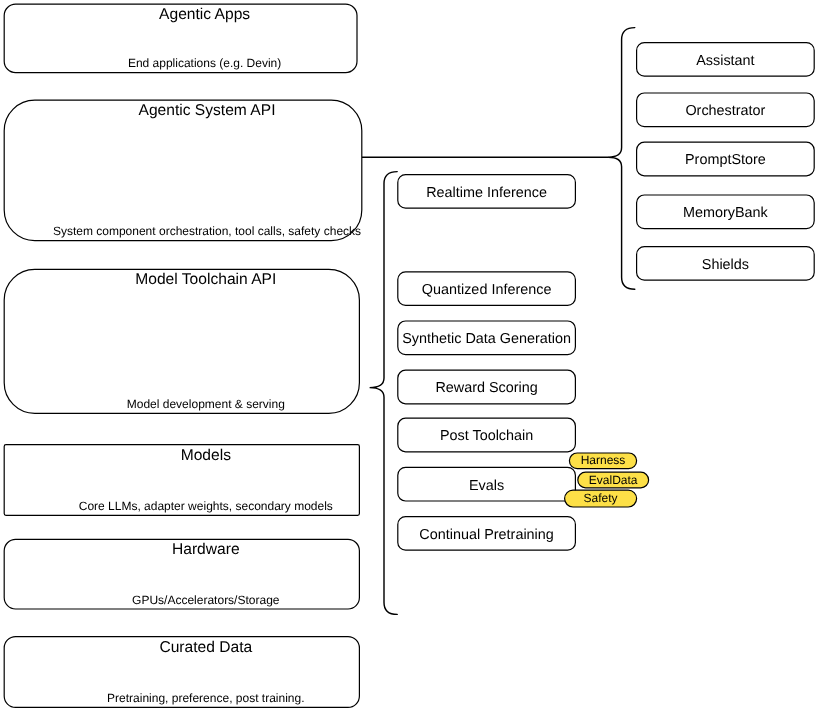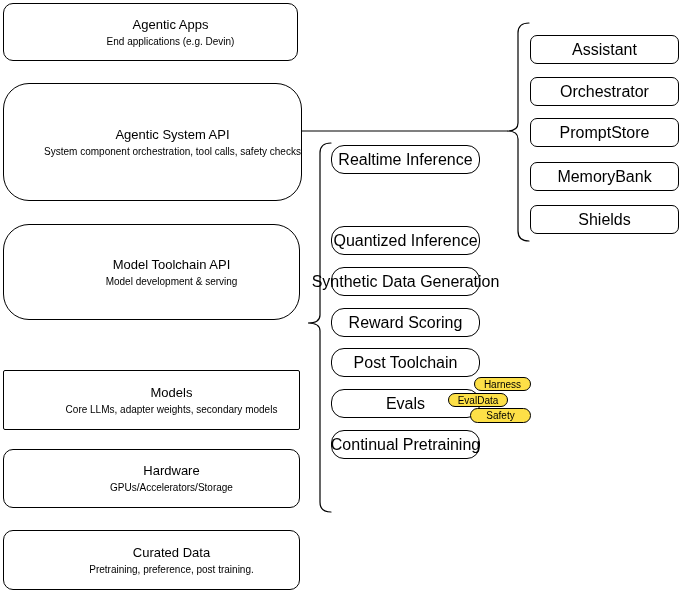--- a/index.html
+++ b/index.html
@@ -33,21 +33,21 @@
   .lbox {
     position: absolute;
     left: 3px;
     width: 297px;
     box-sizing: border-box;
     border: 1.2px solid #000000;
     background: #ffffff;
     display: flex;
     flex-direction: column;
     align-items: center;
-    justify-content: center;
+    justify-content: space-between;
     text-align: center;
     z-index: 2;
     padding-left: 40px;
   }
   .lbox .title {
     font-size: 13px;
     line-height: 16px;
     color: #000000;
     white-space: nowrap;
   }
@@ -62,26 +62,26 @@
     position: absolute;
     width: 149px;
     height: 29px;
     box-sizing: border-box;
     border: 1.2px solid #000000;
     border-radius: 7px;
     background: #ffffff;
     display: flex;
     align-items: center;
     justify-content: center;
-    font-size: 16px;
+    font-size: 12px;
     color: #000000;
     white-space: nowrap;
     z-index: 2;
   }
-  .mid { left: 331px; border-radius: 13px; }
+  .mid { left: 331px; }
   .right { left: 530px; }
   .pill {
     position: absolute;
     box-sizing: border-box;
     border: 1.2px solid #000000;
     border-radius: 8px;
     background: #fde047;
     display: flex;
     align-items: center;
     justify-content: center;
@@ -105,21 +105,21 @@
   <div class="lbox" style="top:3px;height:58px;width:295px;border-radius:10px;">
     <div class="title">Agentic Apps</div>
     <div class="subtitle">End applications (e.g. Devin)</div>
   </div>
 
   <div class="lbox" style="top:83px;height:118px;width:299px;border-radius:26px;">
     <div class="title">Agentic System API</div>
     <div class="subtitle">System component orchestration, tool calls, safety checks</div>
   </div>
 
-  <div class="lbox" style="top:224px;height:96px;border-radius:26px;">
+  <div class="lbox" style="top:224px;height:121px;border-radius:26px;">
     <div class="title">Model Toolchain API</div>
     <div class="subtitle">Model development &amp; serving</div>
   </div>
 
   <div class="lbox" style="top:370px;height:60px;border-radius:2px;">
     <div class="title">Models</div>
     <div class="subtitle">Core LLMs, adapter weights, secondary models</div>
   </div>
 
   <div class="lbox" style="top:449px;height:59px;border-radius:10px;">
@@ -134,21 +134,21 @@
 
   <div class="node mid" style="top:145px;">Realtime Inference</div>
   <div class="node mid" style="top:267px;">Synthetic Data Generation</div>
   <div class="node mid" style="top:226px;">Quantized Inference</div>
   <div class="node mid" style="top:308px;">Reward Scoring</div>
   <div class="node mid" style="top:348px;">Post Toolchain</div>
   <div class="node mid" style="top:389px;">Evals</div>
   <div class="node mid" style="top:430px;">Continual Pretraining</div>
 
   <div class="pill" style="left:474px;top:377px;width:57px;height:14px;">Harness</div>
-  <div class="pill" style="left:448px;top:393px;width:60px;height:14px;">EvalData</div>
+  <div class="pill" style="left:481px;top:393px;width:60px;height:14px;">EvalData</div>
   <div class="pill" style="left:470px;top:408px;width:61px;height:15px;">Safety</div>
 
   <div class="node right" style="top:35px;">Assistant</div>
   <div class="node right" style="top:77px;">Orchestrator</div>
   <div class="node right" style="top:162px;">MemoryBank</div>
   <div class="node right" style="top:118px;">PromptStore</div>
   <div class="node right" style="top:205px;">Shields</div>
 
 </div>
 

